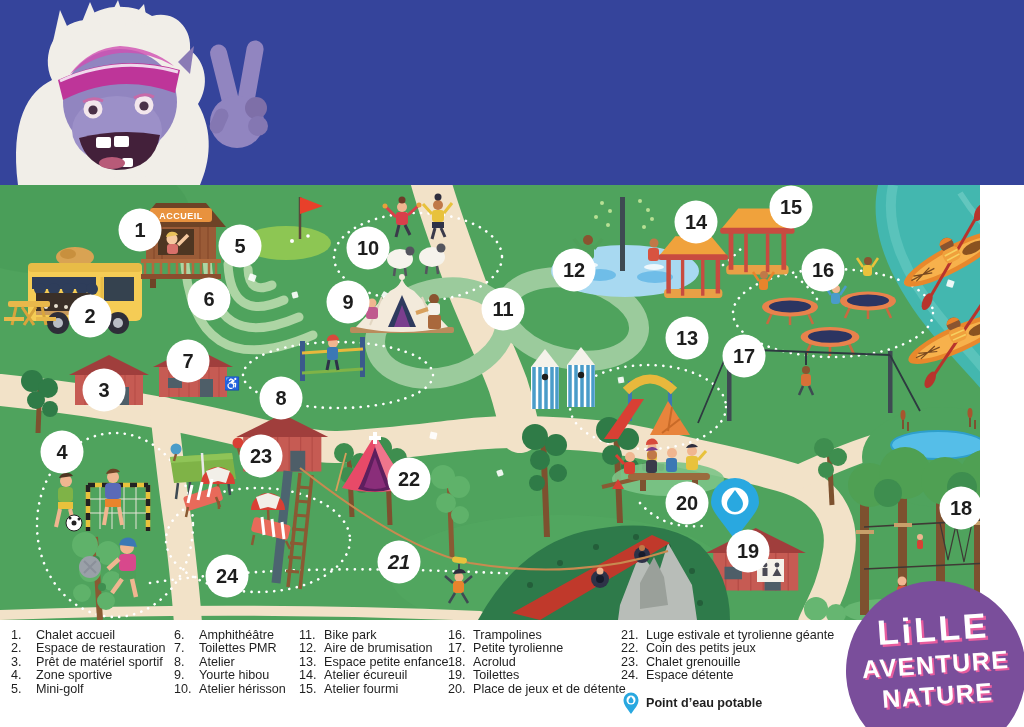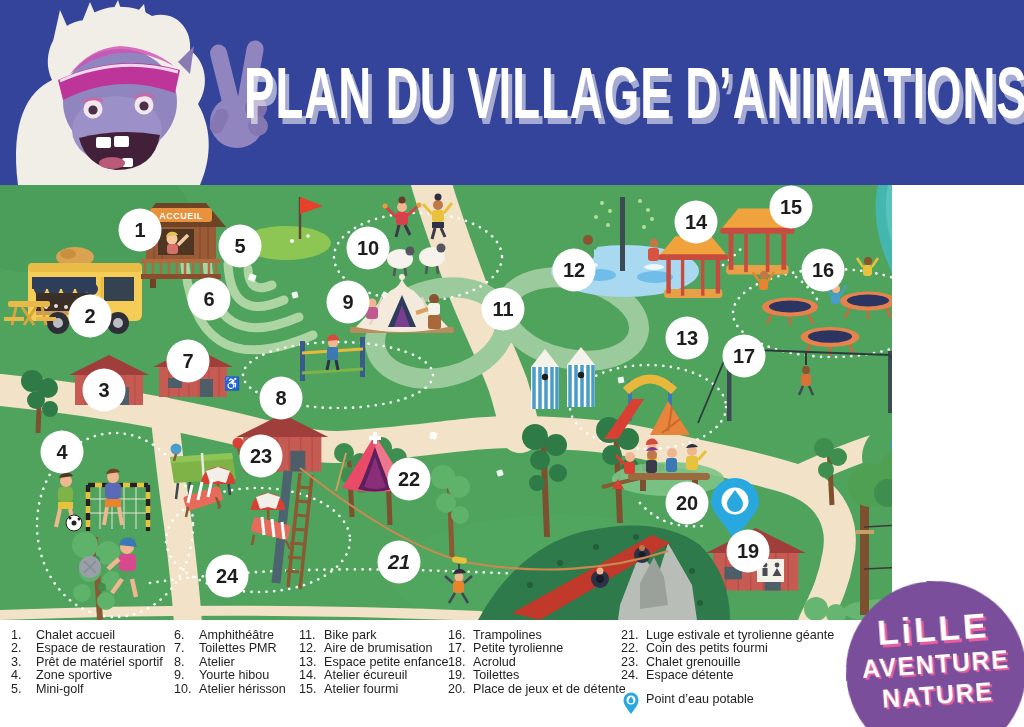--- a/index.html
+++ b/index.html
@@ -7,34 +7,34 @@
         font-family:"Liberation Sans", sans-serif;}
   
   .header{position:absolute;left:0;top:0;width:1024px;height:185px;background:#35449B;}
   .title-wrap{position:absolute;left:252px;top:44px;width:768px;height:96px;
               display:flex;align-items:center;justify-content:center;}
   .title{color:#fff;font-weight:700;font-size:47px;white-space:nowrap;letter-spacing:1px;
          transform:scale(0.97,1.55);transform-origin:center;
          text-shadow:4px 4px 0 rgba(255,255,255,0.55);}
   .mascot{position:absolute;left:0;top:0;}
   
-  .map{position:absolute;left:0;top:185px;width:892px;height:435px;background:#4FA35D;overflow:hidden;}
+  .map{position:absolute;left:0;top:185px;width:980px;height:435px;background:#4FA35D;overflow:hidden;}
   .map svg.art{position:absolute;left:0;top:0;}
   .marker{position:absolute;width:43px;height:43px;border-radius:50%;background:#fff;
           transform:translate(-50%,-50%);display:flex;align-items:center;justify-content:center;
           font-weight:700;font-size:20px;color:#1D1D1D;z-index:5;}
   
   .legend{position:absolute;left:0;top:620px;width:1024px;height:107px;background:#fff;}
   .legend-col{position:absolute;top:9px;}
   .legend-col ul{list-style:none;margin:0;padding:0;}
   .legend-col li{display:flex;font-size:12.6px;line-height:13.4px;color:#1F1F1F;font-weight:500;}
   .legend-col .num{width:25px;flex:0 0 25px;}
   .col0{left:11px}.col1{left:174px}.col2{left:299px}.col3{left:448px}.col4{left:621px}
-  .water-point{position:absolute;left:623px;top:72px;display:flex;align-items:flex-start;
-               font-size:12.6px;color:#1F1F1F;font-weight:400;}
+  .water-point{position:absolute;left:623px;top:72px;display:flex;align-items:center;
+               font-size:12.6px;color:#1F1F1F;font-weight:700;}
   .water-point svg{margin-right:7px;}
   
   .logo{position:absolute;left:846px;top:581px;width:180px;height:180px;border-radius:50%;
         background:#7A4E9B;z-index:9;text-align:center;color:#fff;transform:rotate(-4deg);
         font-weight:700;}
   .logo .l1{margin-top:28px;font-size:35px;letter-spacing:3px;text-shadow:2.5px 2.5px 0 #E85D9E;}
   .logo .l2,.logo .l3{font-size:25px;letter-spacing:1.5px;text-shadow:2px 2px 0 #E85D9E;line-height:31px;}
 </style>
 </head>
 <body>
@@ -75,23 +75,20 @@
 
       <g>
         <rect x="216" y="44" width="17" height="66" rx="8.5" fill="#9185C0" transform="rotate(-14 224 77)"></rect>
         <rect x="242" y="40" width="17" height="70" rx="8.5" fill="#9185C0" transform="rotate(10 250 75)"></rect>
         <ellipse cx="237" cy="122" rx="27" ry="26" fill="#9185C0"></ellipse>
         <circle cx="256" cy="108" r="11" fill="#7E6FA8"></circle>
         <circle cx="258" cy="126" r="10" fill="#8477B2"></circle>
         <rect x="212" y="108" width="14" height="26" rx="7" fill="#8477B2" transform="rotate(24 219 121)"></rect>
       </g>
     </svg>
-    <div class="title-wrap">
-      <div class="title">PLAN DU VILLAGE D’ANIMATIONS</div>
-    </div>
   </div>
 
   <div class="map">
     <svg class="art" width="1024" height="435" viewBox="0 0 1024 435">
       <defs>
         <g id="chalet">
           <polygon points="-5,0 35,-20 75,0" fill="#A03E3C"></polygon>
           <rect x="1" y="0" width="68" height="30" fill="#C65B53"></rect>
           <path d="M11,0V30 M21,0V30 M31,0V30 M41,0V30 M51,0V30 M61,0V30" stroke="#B54C46" stroke-width="1"></path>
           <rect x="42" y="12" width="13" height="18" fill="#4E5E68"></rect>
@@ -750,21 +747,21 @@
         </ul>
       </div>
     <div class="legend-col col4">
         <ul>
           <li>
             <span class="num">21.</span>
             <span class="lbl">Luge estivale et tyrolienne géante</span>
           </li>
           <li>
             <span class="num">22.</span>
-            <span class="lbl">Coin des petits fourmi</span>
+            <span class="lbl">Coin des petits jeux</span>
           </li>
           <li>
             <span class="num">23.</span>
             <span class="lbl">Chalet grenouille</span>
           </li>
           <li>
             <span class="num">24.</span>
             <span class="lbl">Espace détente</span>
           </li>
         </ul>

